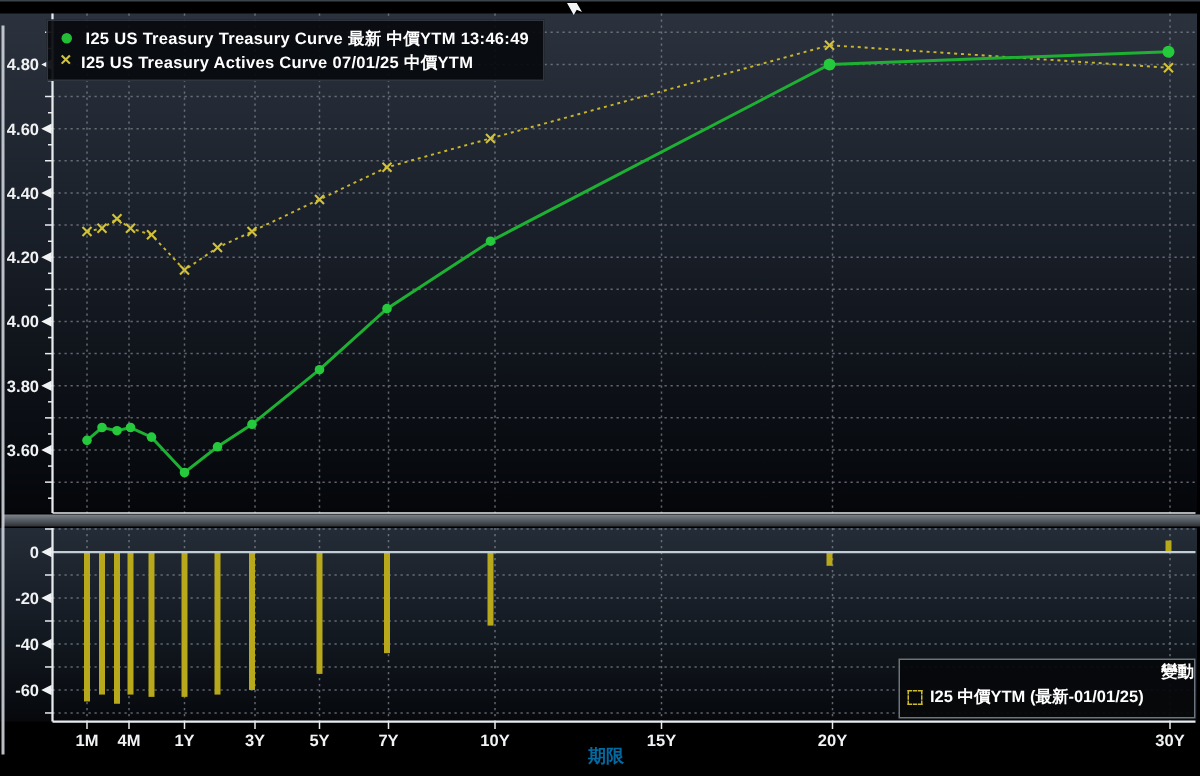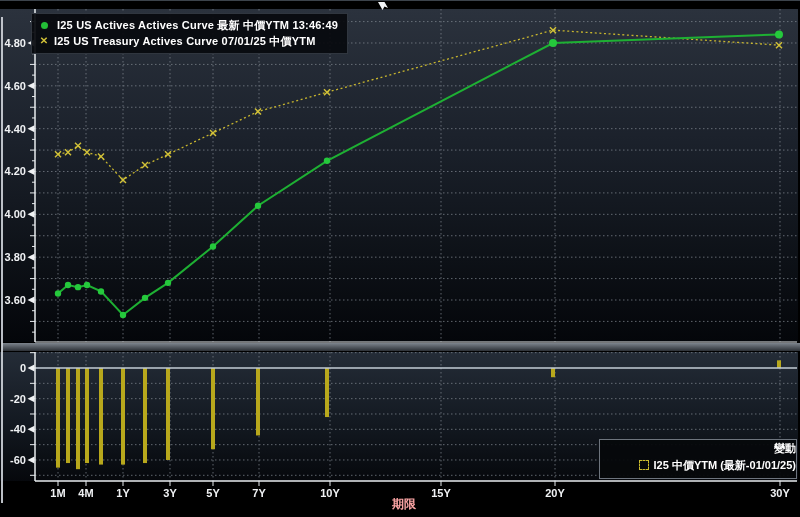--- a/index.html
+++ b/index.html
@@ -14,23 +14,23 @@
   .legend-row{display:flex;align-items:center;height:16px;white-space:nowrap;
       color:#fff;font-size:11px;font-weight:bold;letter-spacing:.2px;}
   .mk{display:inline-block;width:12px;text-align:center;margin-right:4px;flex:0 0 12px;}
   .mk-dot{width:7px;height:7px;border-radius:50%;margin:0 9px 0 3px;flex:0 0 7px;}
   .mk-x{font-size:10px;font-weight:bold;line-height:10px;}
   
   .legend-bottom{position:absolute;right:3px;top:438px;width:196px;height:38px;
       background:rgba(6,8,11,.95);border:1px solid #6d747d;z-index:5;
       color:#fff;font-size:11px;font-weight:bold;}
   .legend-bottom .title{text-align:right;line-height:17px;}
-  .legend-bottom .item{display:flex;align-items:center;padding-left:5px;line-height:16px;white-space:nowrap;justify-content:flex-end;}
+  .legend-bottom .item{display:flex;align-items:center;padding-left:5px;line-height:16px;white-space:nowrap;}
   .sq-dashed{display:inline-block;width:8px;height:8px;border:1px dashed #cdbd2e;margin-right:5px;flex:0 0 8px;}
-  .axis-title{position:absolute;left:392px;top:495px;color:#fca5a5;font-size:12px;font-weight:bold;z-index:4;}
+  .axis-title{position:absolute;left:392px;top:495px;color:#0369a1;font-size:12px;font-weight:bold;z-index:4;}
 </style>
 </head>
 <body>
 
 <div id="stage">
   <svg id="chart" width="800" height="517" viewBox="0 0 800 517">
       <defs>
         <linearGradient id="gTop" x1="0" y1="0" x2="0" y2="1">
           <stop offset="0%" stop-color="#2b323d"></stop>
           <stop offset="40%" stop-color="#1b212b"></stop>
@@ -248,21 +248,21 @@
         <circle cx="779" cy="33.42920000000004" r="4"></circle>
       </g>
       <path d="M378,1 l4.5,8 l2,-3.5 l3.5,1.5 l-3.5,-6 z" fill="#f2f4f6"></path>
     </svg>
 
   <div class="frame-line"></div>
 
   <div class="legend-top">
     <div class="legend-row">
       <span class="mk-dot" id="mk0" style="background: rgb(35, 189, 55);"></span>
-      <span>I25 US Actives Actives Curve 最新 中價YTM 13:46:49</span>
+      <span>I25 US Treasury Treasury Curve 最新 中價YTM 13:46:49</span>
     </div>
     <div class="legend-row">
       <span class="mk mk-x" id="mk1" style="color: rgb(210, 194, 56);">✕</span>
       <span>I25 US Treasury Actives Curve 07/01/25 中價YTM</span>
     </div>
   </div>
 
   <div class="legend-bottom">
     <div class="title">變動</div>
     <div class="item">

